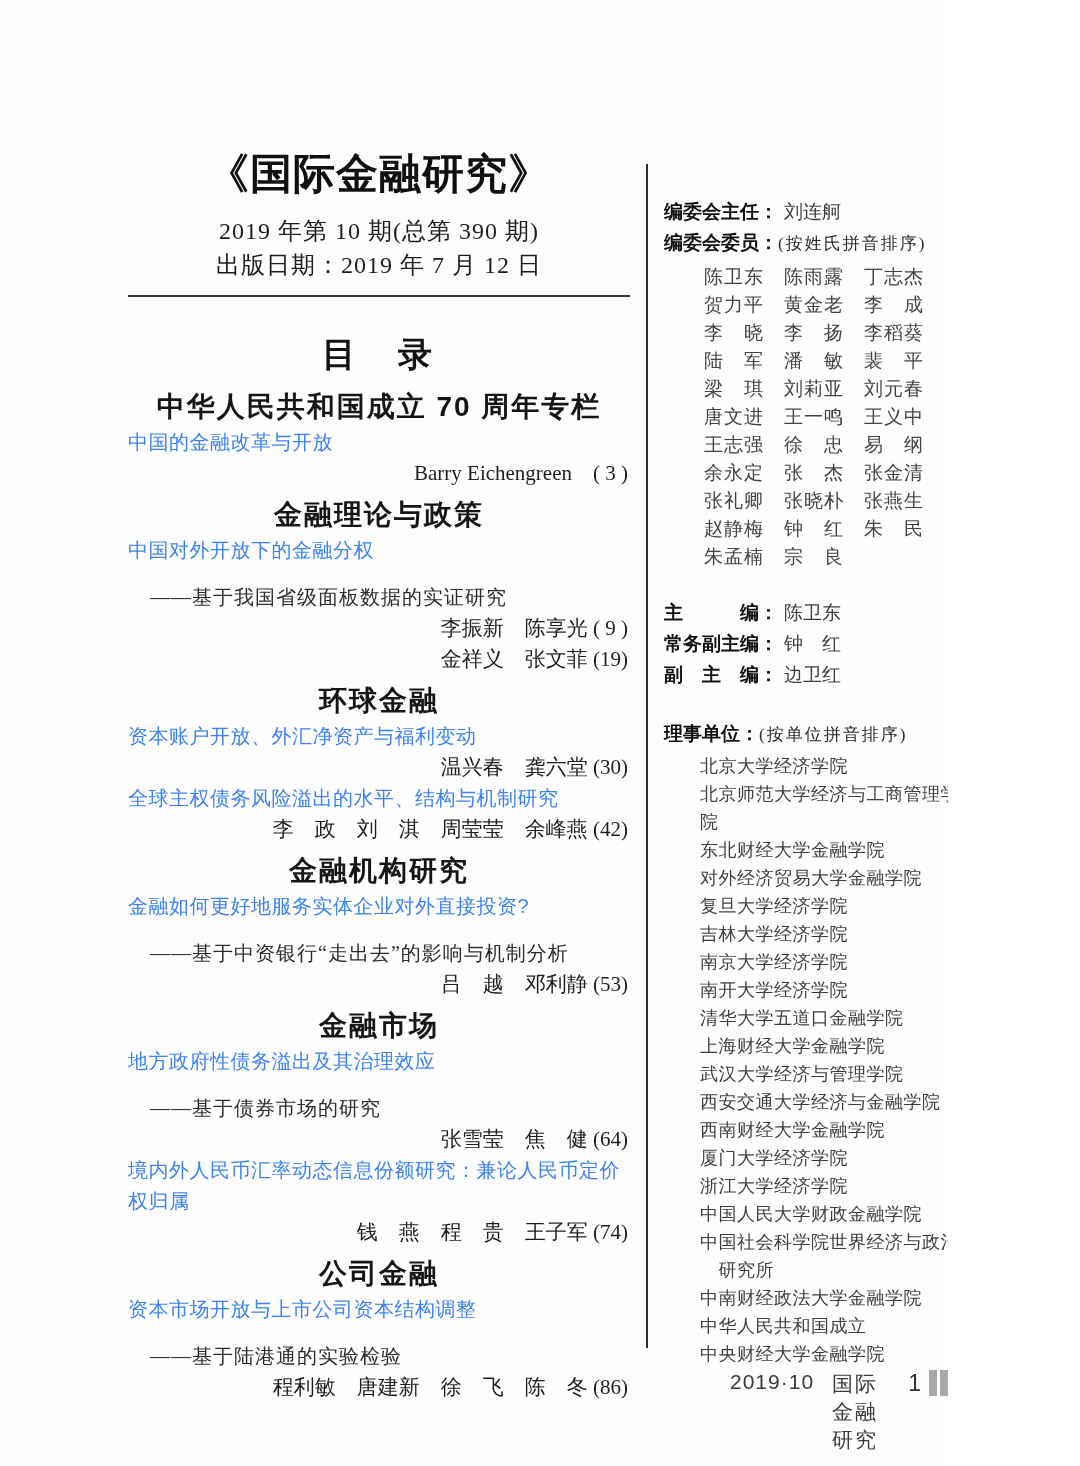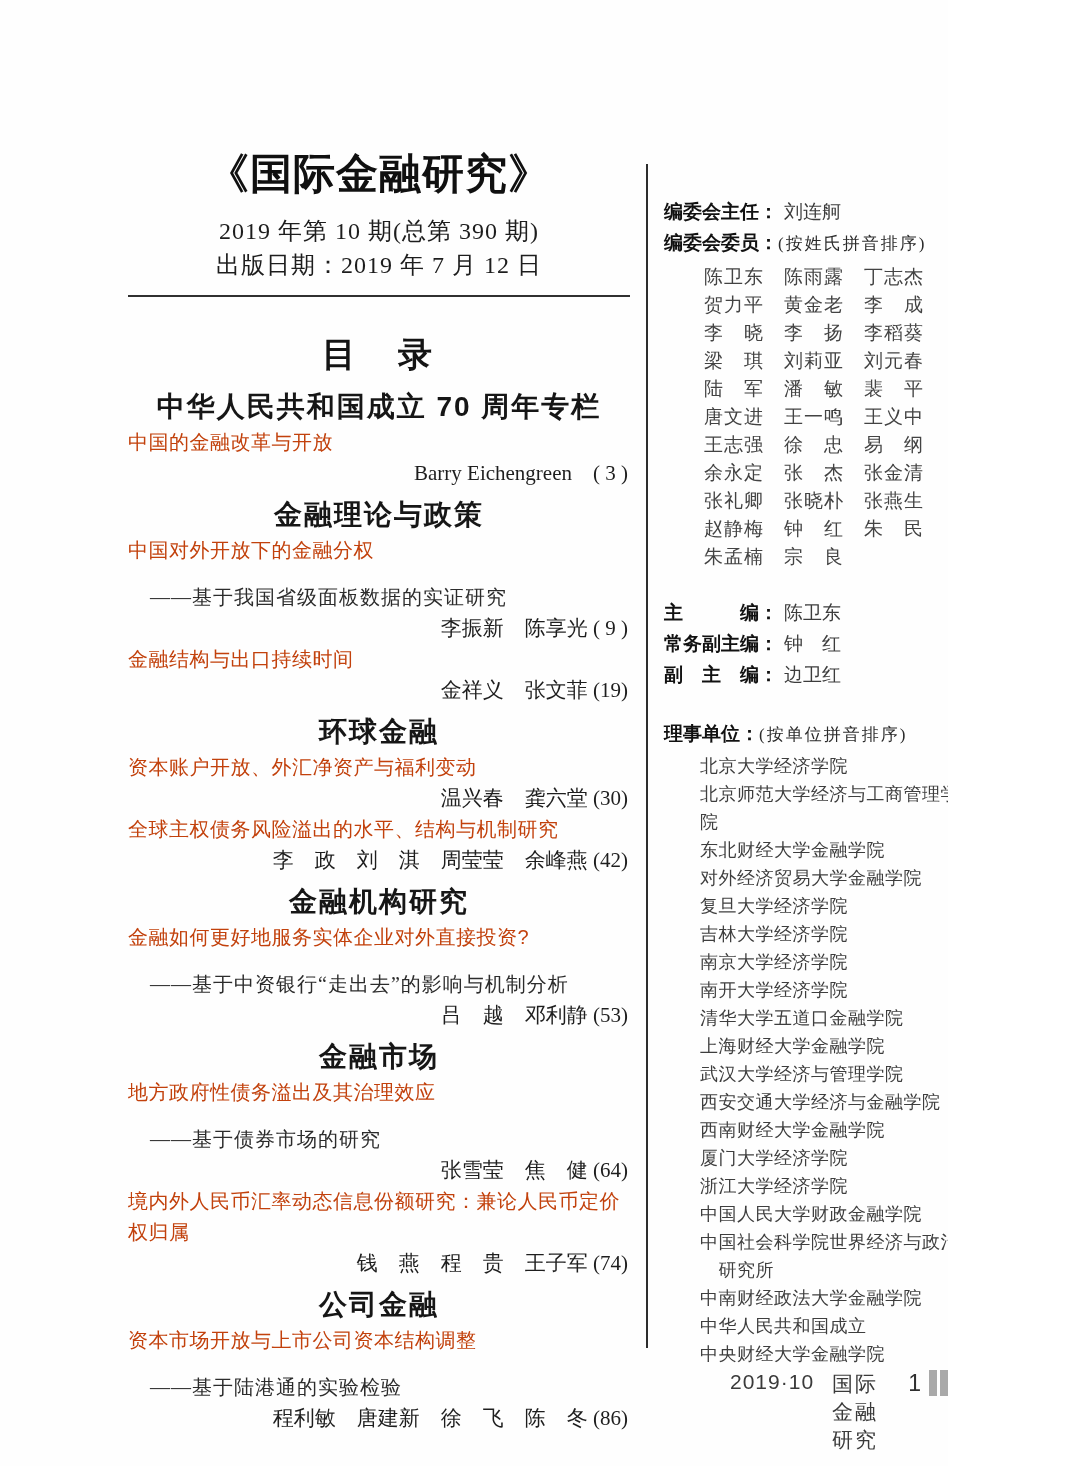--- a/index.html
+++ b/index.html
@@ -64,21 +64,21 @@
     line-height: 36px;
     letter-spacing: 2px;
     color: #161616;
   }
   .article { margin: 0; }
   .art-title {
     font-family: "Liberation Sans", sans-serif;
     font-weight: 400;
     font-size: 20px;
     line-height: 31px;
-    color: #c2410c;
+    color: #3b82f6;
     letter-spacing: 0.5px;
   }
   .art-sub {
     font-family: "Liberation Serif", serif;
     font-size: 20px;
     line-height: 31px;
     color: #2c2c2c;
     padding-left: 22px;
     letter-spacing: 1px;
     margin-top: 16px;
@@ -200,21 +200,20 @@
           </div>
         </section>
         <section class="toc-section">
           <h3 class="sec-heading">金融理论与政策</h3>
           <div class="article">
             <div class="art-title">中国对外开放下的金融分权</div>
             <div class="art-sub">——基于我国省级面板数据的实证研究</div>
             <div class="art-authors">李振新　陈享光 ( 9 )</div>
           </div>
           <div class="article">
-            <div class="art-title">金融结构与出口持续时间</div>
             <div class="art-authors">金祥义　张文菲 (19)</div>
           </div>
         </section>
         <section class="toc-section">
           <h3 class="sec-heading">环球金融</h3>
           <div class="article">
             <div class="art-title">资本账户开放、外汇净资产与福利变动</div>
             <div class="art-authors">温兴春　龚六堂 (30)</div>
           </div>
           <div class="article">
@@ -259,22 +258,22 @@
     <div class="ed-row">
       <span class="ed-label">编委会主任：</span><span class="ed-value">刘连舸</span>
     </div>
     <div class="ed-row">
       <span class="ed-label">编委会委员：</span><span class="ed-note">(按姓氏拼音排序)</span>
     </div>
     <div class="member-rows" id="member-rows">
         <div class="member-row">陈卫东　陈雨露　丁志杰</div>
         <div class="member-row">贺力平　黄金老　李　成</div>
         <div class="member-row">李　晓　李　扬　李稻葵</div>
+        <div class="member-row">陆　军　潘　敏　裴　平</div>
         <div class="member-row">梁　琪　刘莉亚　刘元春</div>
-        <div class="member-row">陆　军　潘　敏　裴　平</div>
         <div class="member-row">唐文进　王一鸣　王义中</div>
         <div class="member-row">王志强　徐　忠　易　纲</div>
         <div class="member-row">余永定　张　杰　张金清</div>
         <div class="member-row">张礼卿　张晓朴　张燕生</div>
         <div class="member-row">赵静梅　钟　红　朱　民</div>
         <div class="member-row">朱孟楠　宗　良</div>
       </div>
 
     <div class="editors-block">
       <div class="ed-row">

